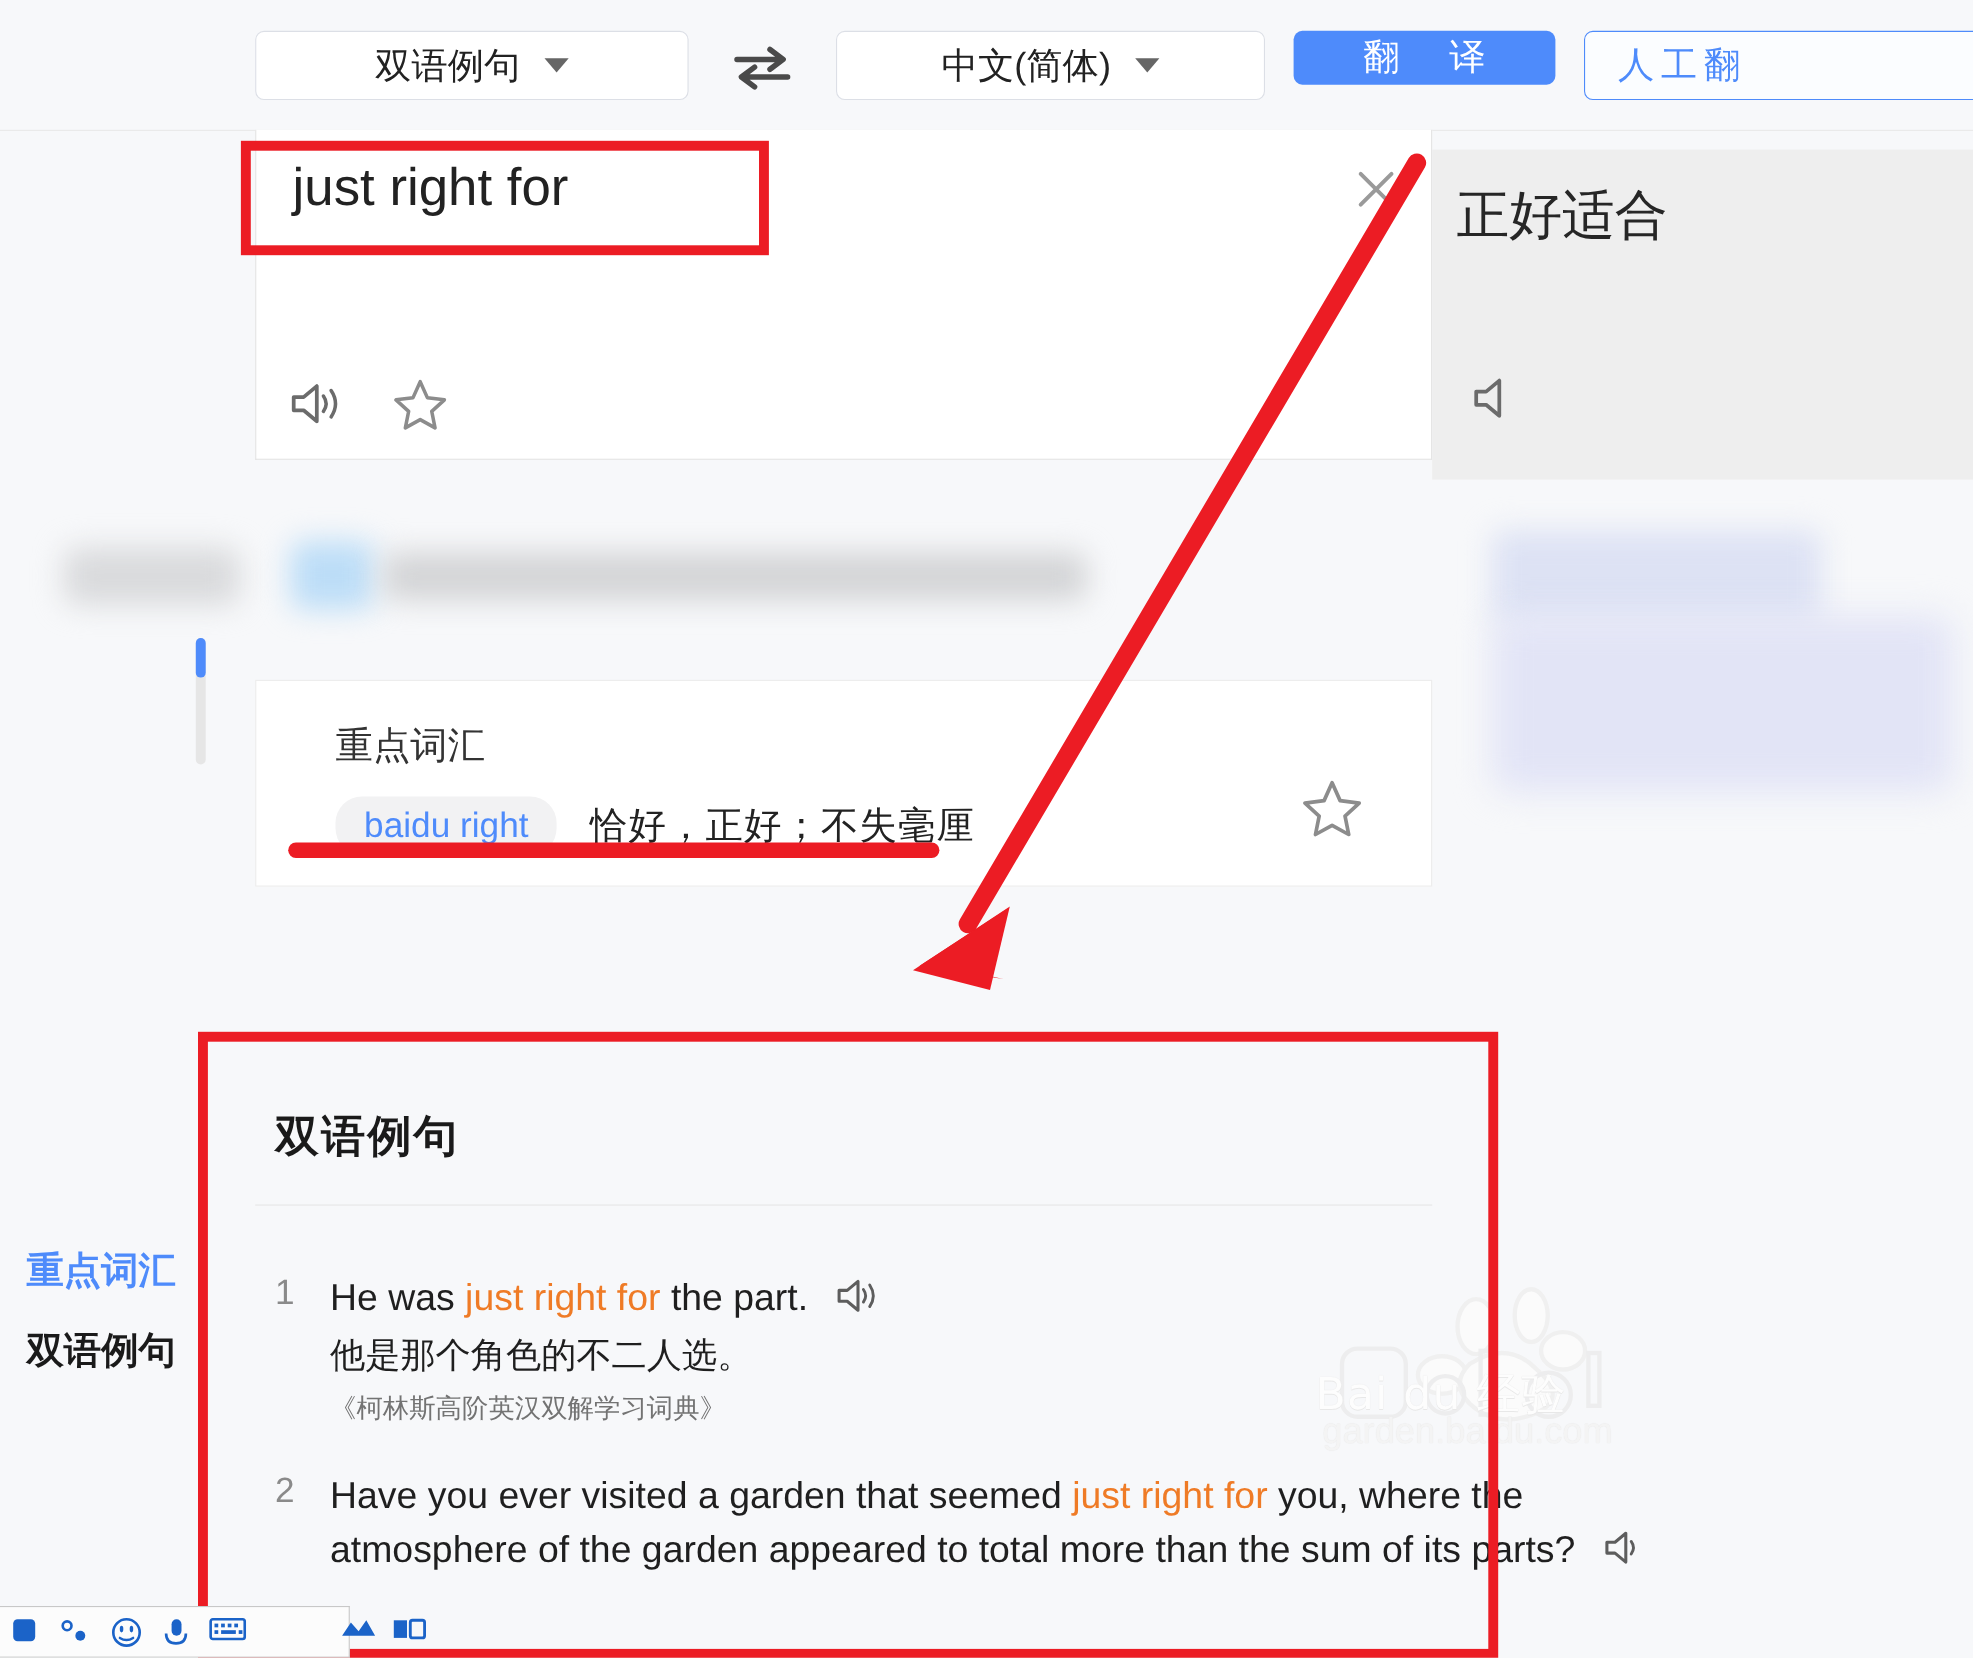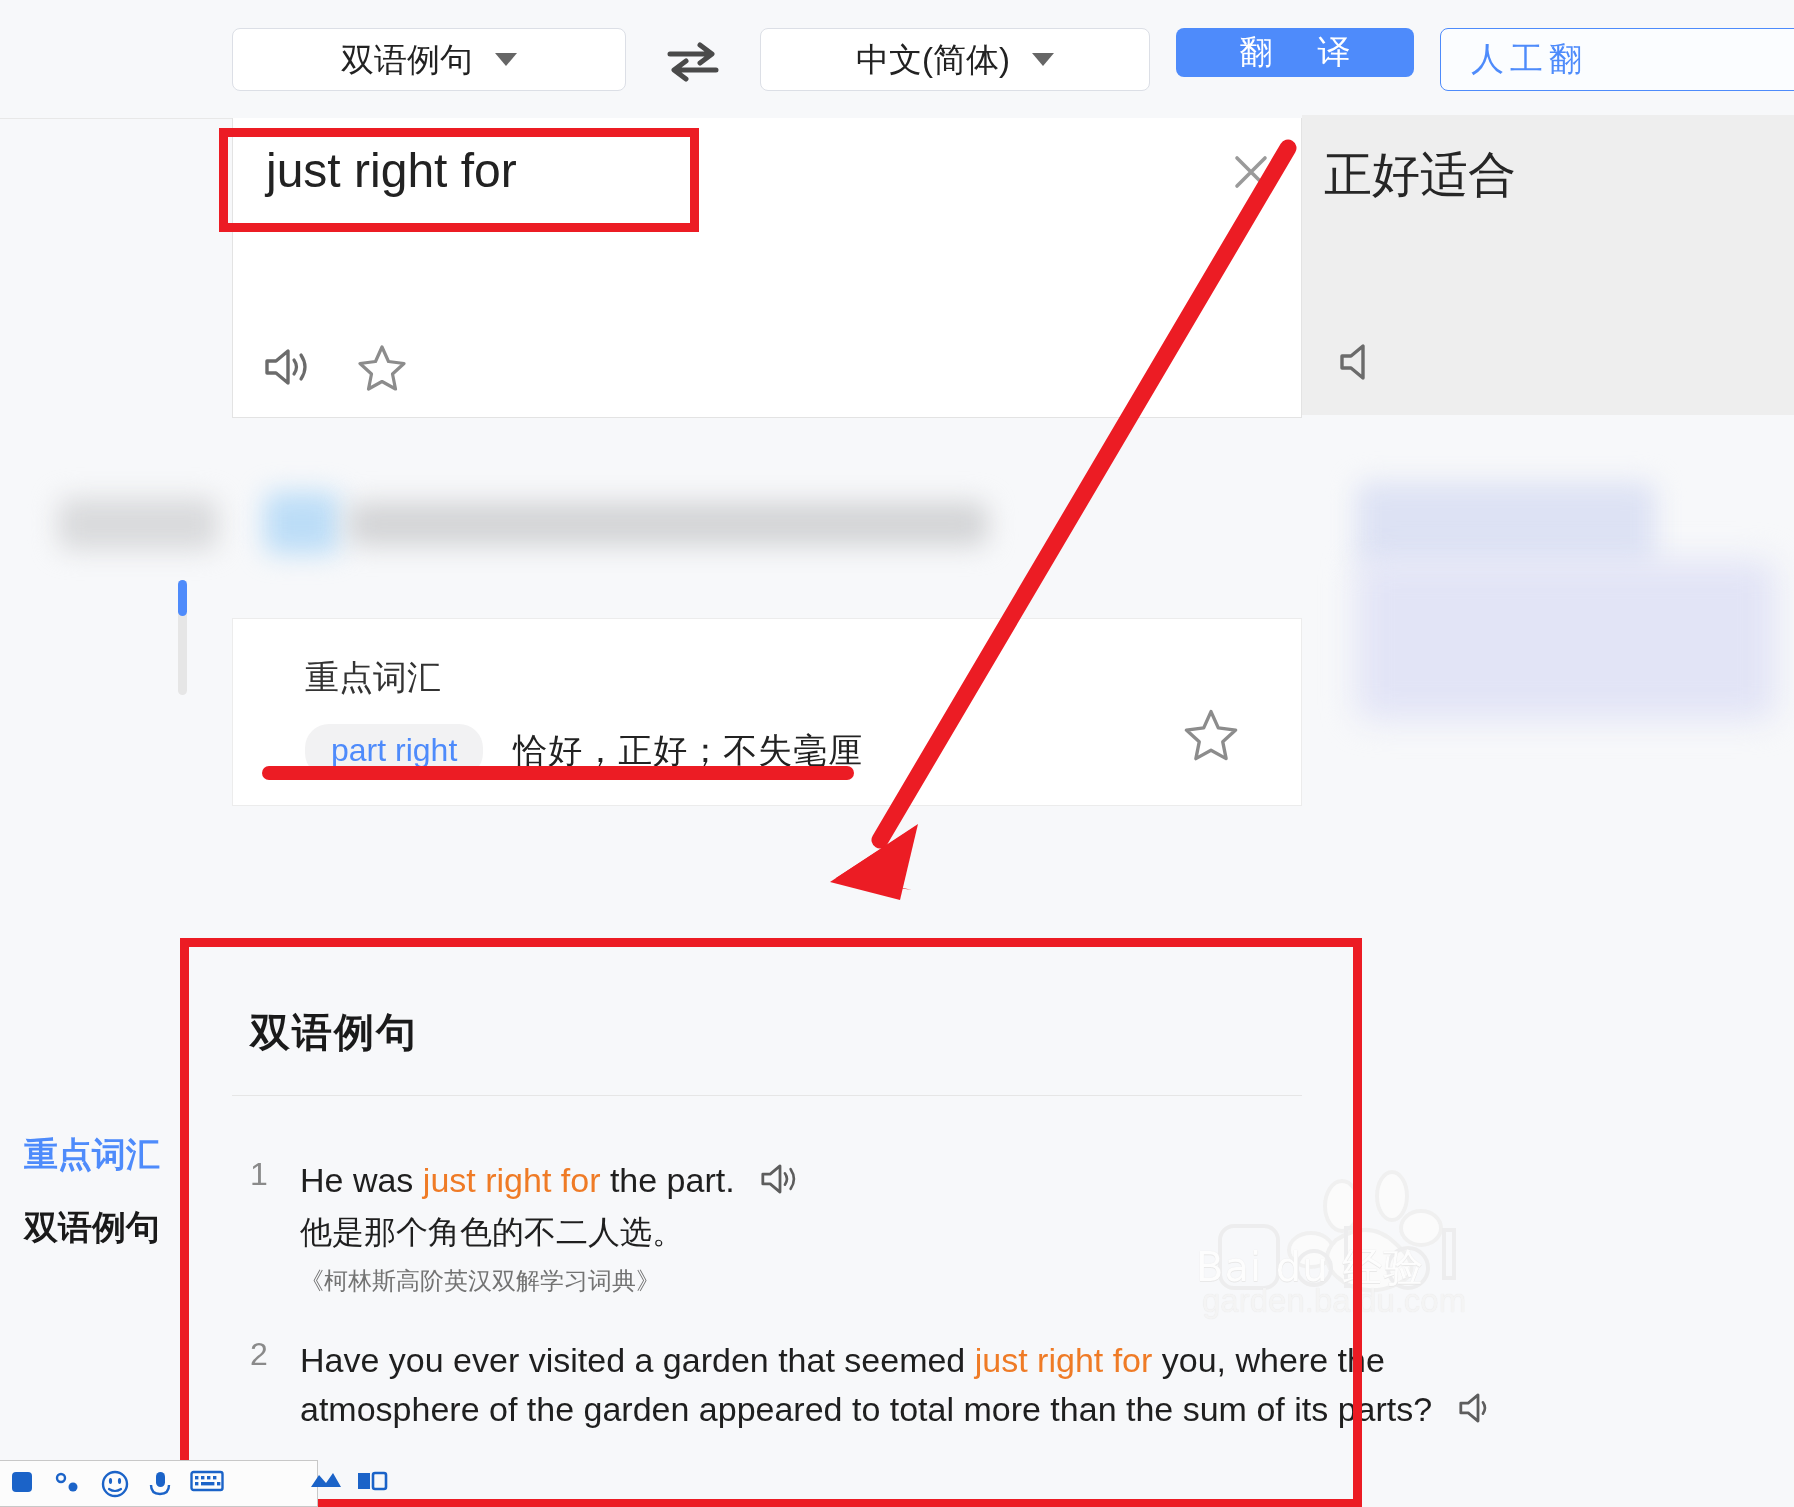--- a/index.html
+++ b/index.html
@@ -54,21 +54,21 @@
   .source-text{
     position:absolute;left:33px;top:25px;font-size:48px;color:#222;
   }
   .clear-x{
     position:absolute;right:30px;top:34px;width:40px;height:40px;cursor:pointer;
   }
   .src-tools{
     position:absolute;left:30px;bottom:26px;display:flex;align-items:center;gap:44px;
   }
   .target-pane{
-    position:absolute;left:1302px;top:115px;width:492px;height:300px;
+    position:absolute;left:1302px;top:136px;width:492px;height:300px;
     background:#eeeeee;box-sizing:border-box;
   }
   .target-text{
     position:absolute;left:22px;top:28px;font-size:48px;color:#262626;
   }
   .tgt-speaker{position:absolute;left:38px;top:338px;}
 
   
   .blurstrip{position:absolute;left:0;top:470px;width:1794px;height:120px;}
   .blob{position:absolute;border-radius:12px;filter:blur(13px);}
@@ -230,21 +230,21 @@
     <div class="side-item active">重点词汇</div>
     <div class="side-item inactive">双语例句</div>
   </div>
   <div class="tab-track"></div>
   <div class="tab-thumb"></div>
 
   <div class="vocab-card">
     <div class="vocab-title">重点词汇</div>
 
     <div class="vocab-row">
-      <span class="vocab-pill">part right</span>
+      <span class="vocab-pill">baidu right</span>
       <span class="vocab-def">恰好，正好；不失毫厘</span>
     </div>
 
     <span class="vocab-star">
       <svg width="56" height="54" viewBox="0 0 50 48">
         <path d="M25 4 L31.5 18.5 L47 20.5 L35.5 31 L38.5 46 L25 38.5 L11.5 46 L14.5 31 L3 20.5 L18.5 18.5 Z" fill="none" stroke="#8c8c8c" stroke-width="3" stroke-linejoin="round"></path>
       </svg>
     </span>
   </div>
 

